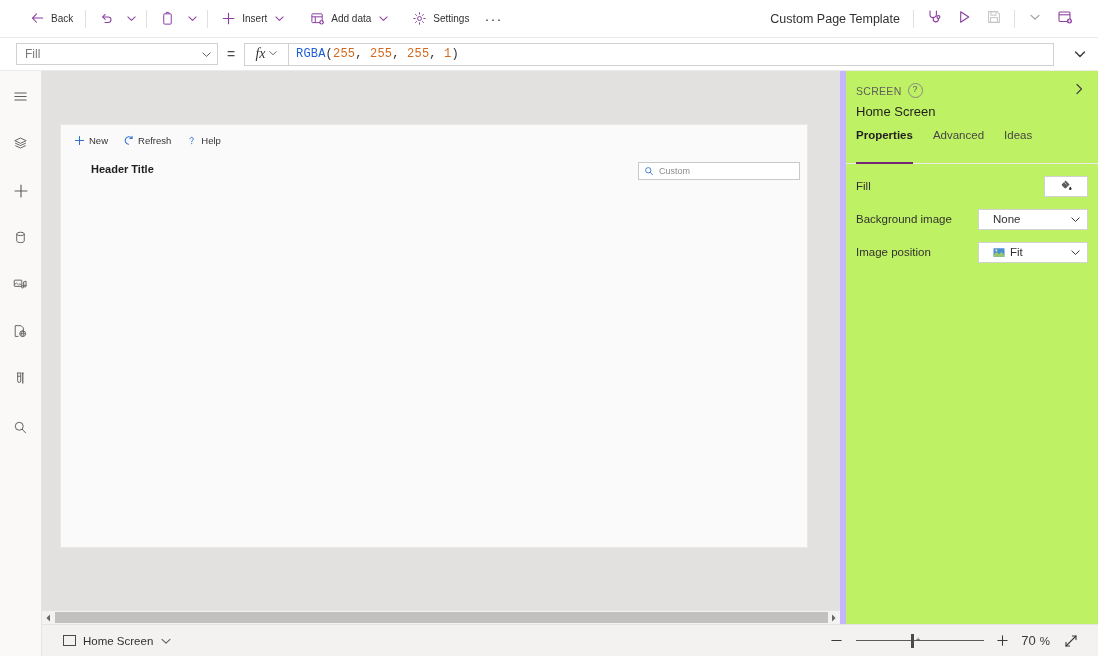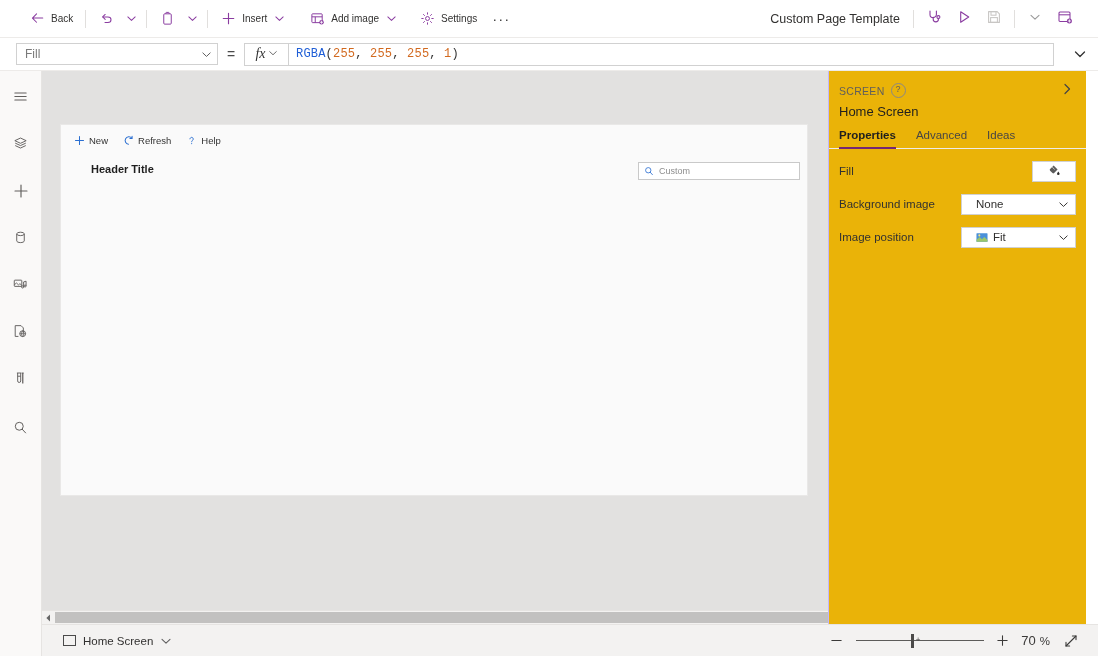--- a/index.html
+++ b/index.html
@@ -237,21 +237,21 @@
     right: 258px;
     bottom: 46px;
     background: #e2e1e0;
     overflow: hidden;
   }
   .app-screen {
     position: absolute;
     left: 19px;
     top: 54px;
     width: 746px;
-    height: 370px;
+    height: 422px;
     background: #fafafa;
     box-shadow: 0 0 0 1px #e9e8e7;
     overflow: hidden;
   }
   .screen-cmdbar {
     position: absolute;
     left: 0; top: 0;
     right: 0;
     height: 30px;
     display: flex;
@@ -436,26 +436,26 @@
   .z-pct {
     font-size: 11.5px;
     color: #3b3a39;
     margin-left: 4px;
     margin-right: 8px;
   }
 
   
   .rightpanel {
     position: absolute;
-    right: 12px;
+    right: 0;
     top: 71px;
     bottom: 32px;
     width: 258px;
-    background: #eab308;
-    border-left: 1px solid #c4b5fd;
+    background: #bef264;
+    border-left: 6px solid #c4b5fd;
     box-sizing: border-box;
   }
   .rp-head {
     position: relative;
     padding: 12px 14px 0 10px;
   }
   .rp-kicker {
     display: flex;
     align-items: center;
     gap: 6px;
@@ -496,21 +496,21 @@
     align-items: flex-end;
     gap: 20px;
     margin-top: 10px;
     padding: 0 10px;
     border-bottom: 1px solid #edebe9;
   }
   .rp-tab {
     position: relative;
     font-size: 11.5px;
     color: #484644;
-    padding-bottom: 7px;
+    padding-bottom: 22px;
     cursor: default;
   }
   .rp-tab.active {
     color: #201f1e;
     font-weight: bold;
   }
   .rp-tab.active:after {
     content: "";
     position: absolute;
     left: 0;
@@ -636,21 +636,21 @@
 
       <div class="tb-btn" style="margin-left:10px">
         <span class="tb-ico">
           <svg width="15" height="15" viewBox="0 0 16 16">
               <rect x="2" y="3" width="11" height="9.4" rx="0.8" stroke="#8a3ca0" stroke-width="1.05" fill="none"></rect>
               <path d="M2 6.2h11M5.6 6.2v6.2" stroke="#8a3ca0" stroke-width="1.05"></path>
               <circle cx="12.3" cy="12" r="2.4" fill="#8a3ca0"></circle>
               <path d="M12.3 10.8v2.4M11.1 12h2.4" stroke="#fff" stroke-width="0.85" stroke-linecap="round"></path>
             </svg>
         </span>
-        <span class="tb-label">Add image</span>
+        <span class="tb-label">Add data</span>
         <span class="tb-ico" style="width:12px">
           <svg width="11" height="11" viewBox="0 0 12 12">
               <path d="M2 4.3L6 8.1 10 4.3" stroke="#8a3ca0" stroke-width="1.1" fill="none" stroke-linecap="round" stroke-linejoin="round"></path>
             </svg>
         </span>
       </div>
 
       <div class="tb-btn" style="margin-left:8px">
         <span class="tb-ico">
           <svg width="15" height="15" viewBox="0 0 16 16">

